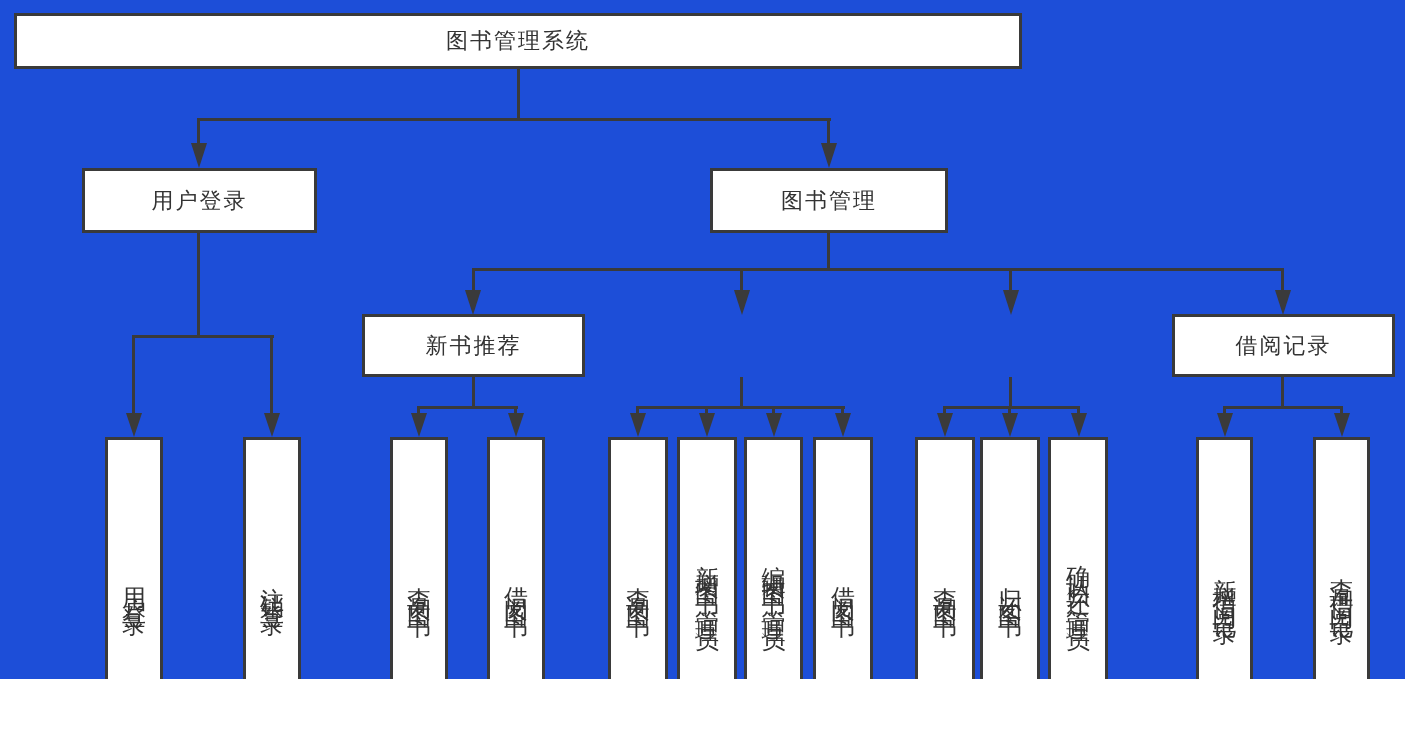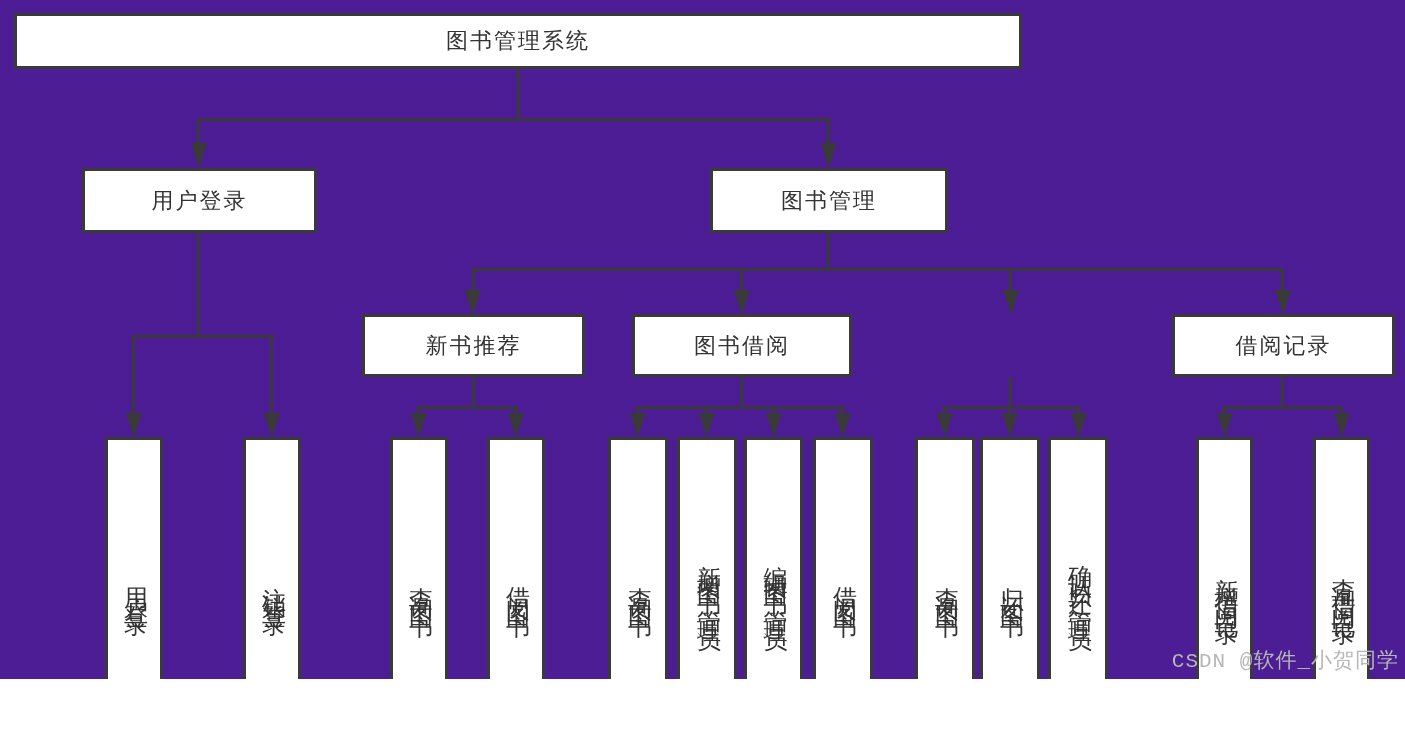--- a/index.html
+++ b/index.html
@@ -1,22 +1,22 @@
 <!DOCTYPE html>
 <html><head>
 <meta charset="utf-8">
 <style>
   html, body { margin: 0; padding: 0; background: #ffffff; }
   .canvas {
     position: relative;
     width: 1405px;
     height: 679px;
-    background: #4c1d95;
+    background: #1d4ed8;
     overflow: hidden;
-    font-family: Liberation Mono, monospace;
+    font-family: Liberation Serif, serif;
     color: #333333;
   }
   .node {
     position: absolute;
     box-sizing: border-box;
     background: #ffffff;
     border: 3px solid #3a3a3a;
     display: flex;
     align-items: center;
     justify-content: center;
@@ -58,21 +58,20 @@
 <body>
 
 <div class="canvas">
 
   <div class="node" style="left:14px; top:13px; width:1008px; height:56px;">图书管理系统</div>
 
   <div class="node" style="left:82px; top:168px; width:235px; height:65px;">用户登录</div>
   <div class="node" style="left:710px; top:168px; width:238px; height:65px;">图书管理</div>
 
   <div class="node" style="left:362px; top:314px; width:223px; height:63px;">新书推荐</div>
-  <div class="node" style="left:632px; top:314px; width:220px; height:63px;">图书借阅</div>
   <div class="node" style="left:1172px; top:314px; width:223px; height:63px;">借阅记录</div>
 
   <div class="node leaf" style="left:105px; top:437px; width:58px; height:298px;">用户登录</div>
   <div class="node leaf" style="left:243px; top:437px; width:58px; height:298px;">注销登录</div>
 
   <div class="node leaf" style="left:390px; top:437px; width:58px; height:298px;">查询图书</div>
   <div class="node leaf" style="left:487px; top:437px; width:58px; height:298px;">借阅图书</div>
 
   <div class="node leaf" style="left:608px; top:437px; width:60px; height:298px;">查询图书</div>
   <div class="node leaf" style="left:677px; top:437px; width:60px; height:298px;">新增图书（管理员）</div>
@@ -138,15 +137,14 @@
   <div class="vl" style="left:1077px; top:406px; height:11px;"></div>
   <div class="arrow" style="left:1071px; top:413px;"></div>
 
   <div class="vl" style="left:1281px; top:377px; height:32px;"></div>
   <div class="hl" style="left:1223px; top:406px; width:120px;"></div>
   <div class="vl" style="left:1223px; top:406px; height:11px;"></div>
   <div class="arrow" style="left:1217px; top:413px;"></div>
   <div class="vl" style="left:1340px; top:406px; height:11px;"></div>
   <div class="arrow" style="left:1334px; top:413px;"></div>
 
-  <div class="watermark">CSDN @软件_小贺同学</div>
 
 </div>
 
 </body></html>

